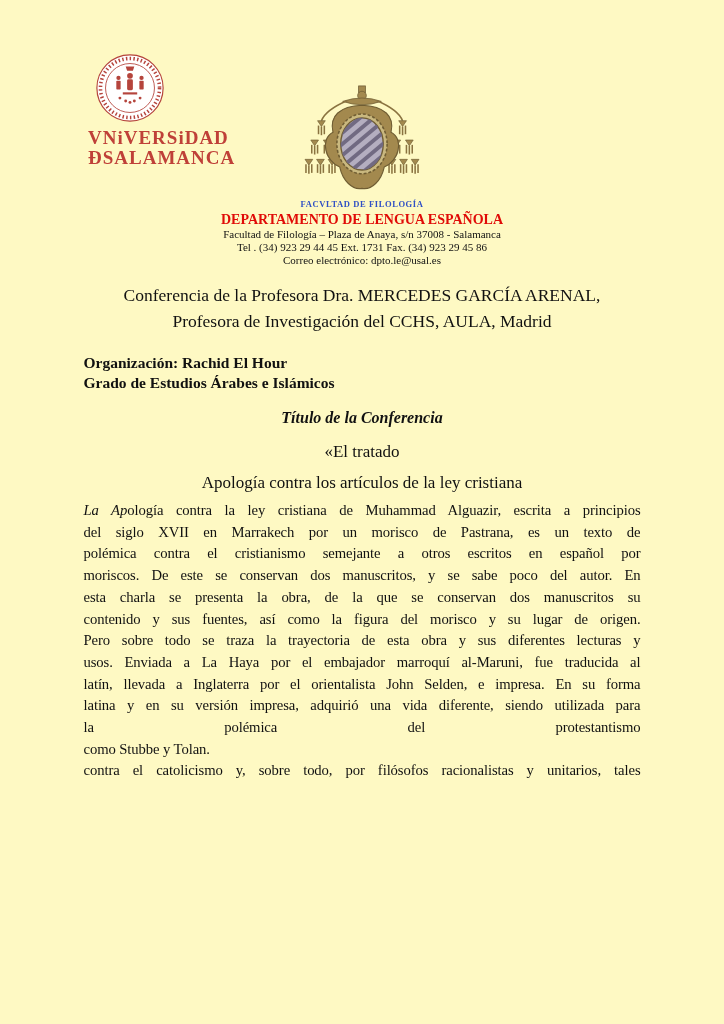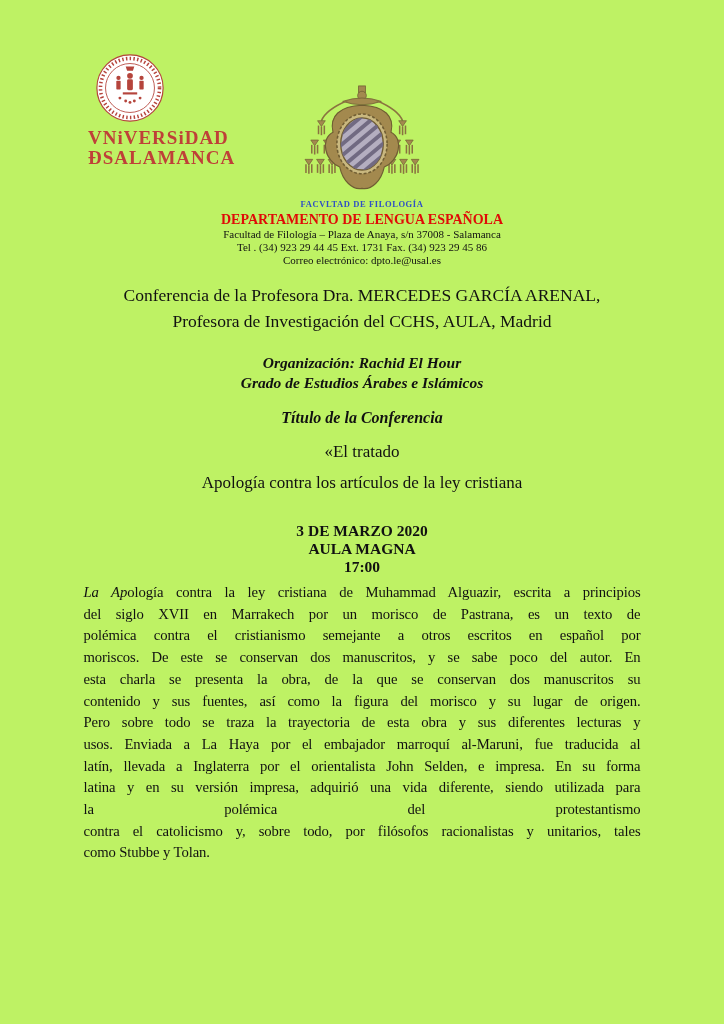--- a/index.html
+++ b/index.html
@@ -1,41 +1,41 @@
 <!DOCTYPE html>
 <html><head>
 <meta charset="utf-8">
 <style>
   html,body { margin:0; padding:0; background:#e8e8e8; }
   .page {
     position: relative;
     width: 724px; height: 1024px;
     margin: 0 auto;
-    background: #bef264;
+    background: #fef9c3;
     font-family: "Liberation Serif", serif;
     color: #111111;
     overflow: hidden;
   }
   
   .header { position: relative; height: 270px; }
   .usal-logo { position: absolute; left: 88px; top: 52px; width: 160px; }
   .usal-seal { display:block; margin-left: 6px; }
   .usal-word { margin-top: 4px; color:#bf4038; font-weight:700;
                font-size:19px; line-height:20px; letter-spacing:1px; }
   .center-head { position:absolute; left:50%; top:84px; transform:translateX(-50%);
                  width:560px; text-align:center; }
   .crest { display:block; margin:0 auto; }
   .fac-caption { color:#2f4fc5; font-size:8.5px; letter-spacing:0.6px; margin-top:1px;
                  font-weight:700; }
   .dept { color:#e00b07; font-weight:700; font-size:14px; margin-top:3px; }
   .addr { font-size:11px; line-height:13px; }
   
   .main { width: 557px; margin: 0 auto; }
   .speaker { margin-top:12px; text-align:center; font-size:17.5px; line-height:26px; }
-  .org { margin-top:19px; text-align:center; font-weight:700; font-size:15.5px; line-height:20px;font-style:italic; }
+  .org { margin-top:19px; font-weight:700; font-size:15.5px; line-height:20px; }
   .title-heading { margin-top:16px; text-align:center; font-weight:700; font-size:16px;font-style:italic; }
   .conf-title { text-align:center; font-size:17px; }
   .conf-title .t-line { margin:9px 0 0; line-height:22px; }
   .conf-title .t-first { margin-top:14px; }
   .when { margin-top:28px; text-align:center; font-weight:700; font-size:15.5px; line-height:18px; }
   .resumen-label { margin-top:24px; font-size:15.5px; }
   .resumen-body { margin-top:6px; font-size:14.7px; line-height:21.7px; letter-spacing:-0.1px; }
   .rline { text-align: justify; text-align-last: justify; }
   .rline.last { text-align-last: left; }
   .rline i { font-style: italic; }
@@ -146,37 +146,32 @@
       <div>Grado de Estudios Árabes e Islámicos</div>
     </div>
 
     <div class="title-heading">Título de la Conferencia</div>
 
     <div class="conf-title">
       <p class="t-line t-first">«El tratado</p>
       <p class="t-line">Apología contra los artículos de la ley cristiana</p>
     </div>
 
-    <div class="when">
-      <div>3 DE MARZO 2020</div>
-      <div>AULA MAGNA</div>
-      <div>17:00</div>
-    </div>
 
 
     <div class="resumen-body">
       <div class="rline"><i>La Ap</i><span>ología contra la ley cristiana de Muhammad Alguazir, escrita a principios</span></div>
       <div class="rline">del siglo XVII en Marrakech por un morisco de Pastrana, es un texto de</div>
       <div class="rline">polémica contra el cristianismo semejante a otros escritos en español por</div>
       <div class="rline">moriscos. De este se conservan dos manuscritos, y se sabe poco del autor. En</div>
       <div class="rline">esta charla se presenta la obra, de la que se conservan dos manuscritos su</div>
       <div class="rline">contenido y sus fuentes, así como la figura del morisco y su lugar de origen.</div>
       <div class="rline">Pero sobre todo se traza la trayectoria de esta obra y sus diferentes lecturas y</div>
       <div class="rline">usos. Enviada a La Haya por el embajador marroquí al-Maruni, fue traducida al</div>
       <div class="rline">latín, llevada a Inglaterra por el orientalista John Selden, e impresa. En su forma</div>
       <div class="rline">latina y en su versión impresa, adquirió una vida diferente, siendo utilizada para</div>
       <div class="rline">la polémica del protestantismo</div>
+      <div class="rline last">como Stubbe y Tolan.</div>
       <div class="rline">contra el catolicismo y, sobre todo, por filósofos racionalistas y unitarios, tales</div>
-      <div class="rline last">como Stubbe y Tolan.</div>
     </div>
 
   </div>
 </div>
 
 </body></html>

